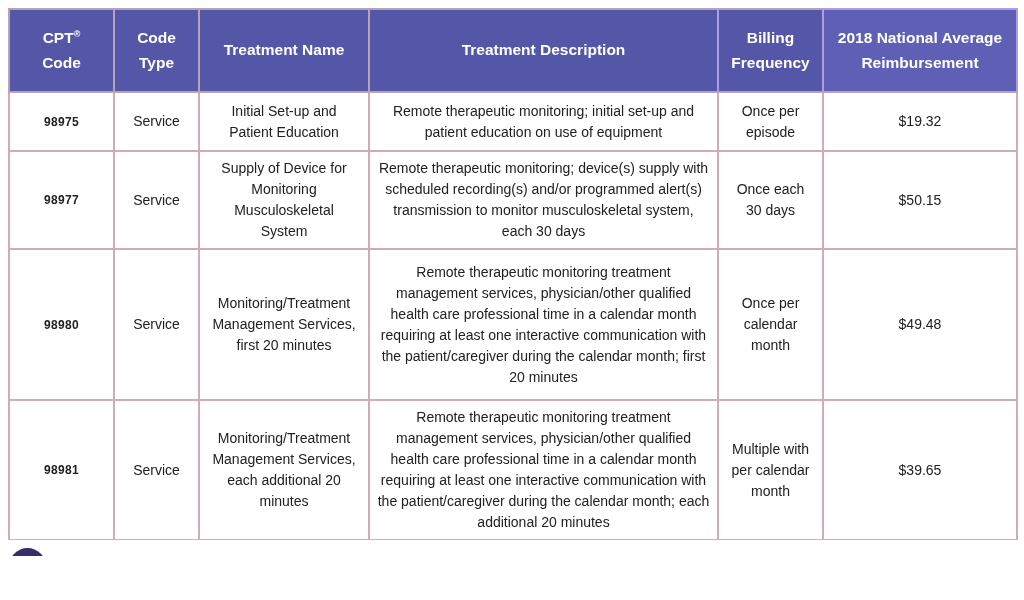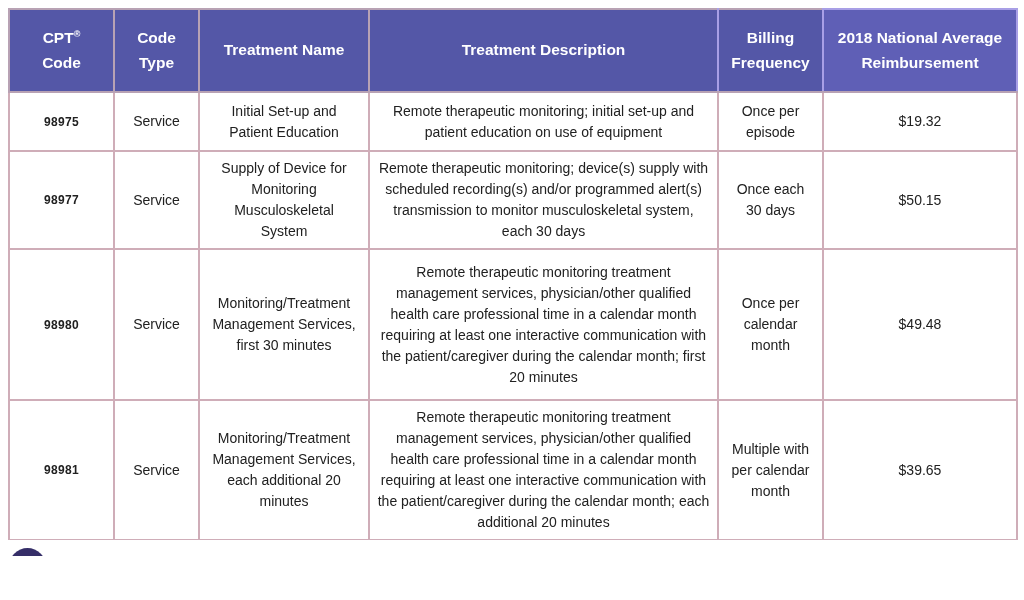--- a/index.html
+++ b/index.html
@@ -101,21 +101,21 @@
         <td class="code">98977</td>
         <td>Service</td>
         <td>Supply of Device for Monitoring Musculoskeletal System</td>
         <td class="desc">Remote therapeutic monitoring; device(s) supply with scheduled recording(s) and/or programmed alert(s) transmission to monitor musculoskeletal system, each 30 days</td>
         <td>Once each 30 days</td>
         <td>$50.15</td>
       </tr>
       <tr class="r3">
         <td class="code">98980</td>
         <td>Service</td>
-        <td>Monitoring/Treatment Management Services, first 30 minutes</td>
+        <td>Monitoring/Treatment Management Services, first 20 minutes</td>
         <td class="desc">Remote therapeutic monitoring treatment management services, physician/other qualified health care professional time in a calendar month requiring at least one interactive communication with the patient/caregiver during the calendar month; first 20 minutes</td>
         <td>Once per calendar month</td>
         <td>$49.48</td>
       </tr>
       <tr class="r4">
         <td class="code">98981</td>
         <td>Service</td>
         <td>Monitoring/Treatment Management Services, each additional 20 minutes</td>
         <td class="desc">Remote therapeutic monitoring treatment management services, physician/other qualified health care professional time in a calendar month requiring at least one interactive communication with the patient/caregiver during the calendar month; each additional 20 minutes</td>
         <td>Multiple with per calendar month</td>

